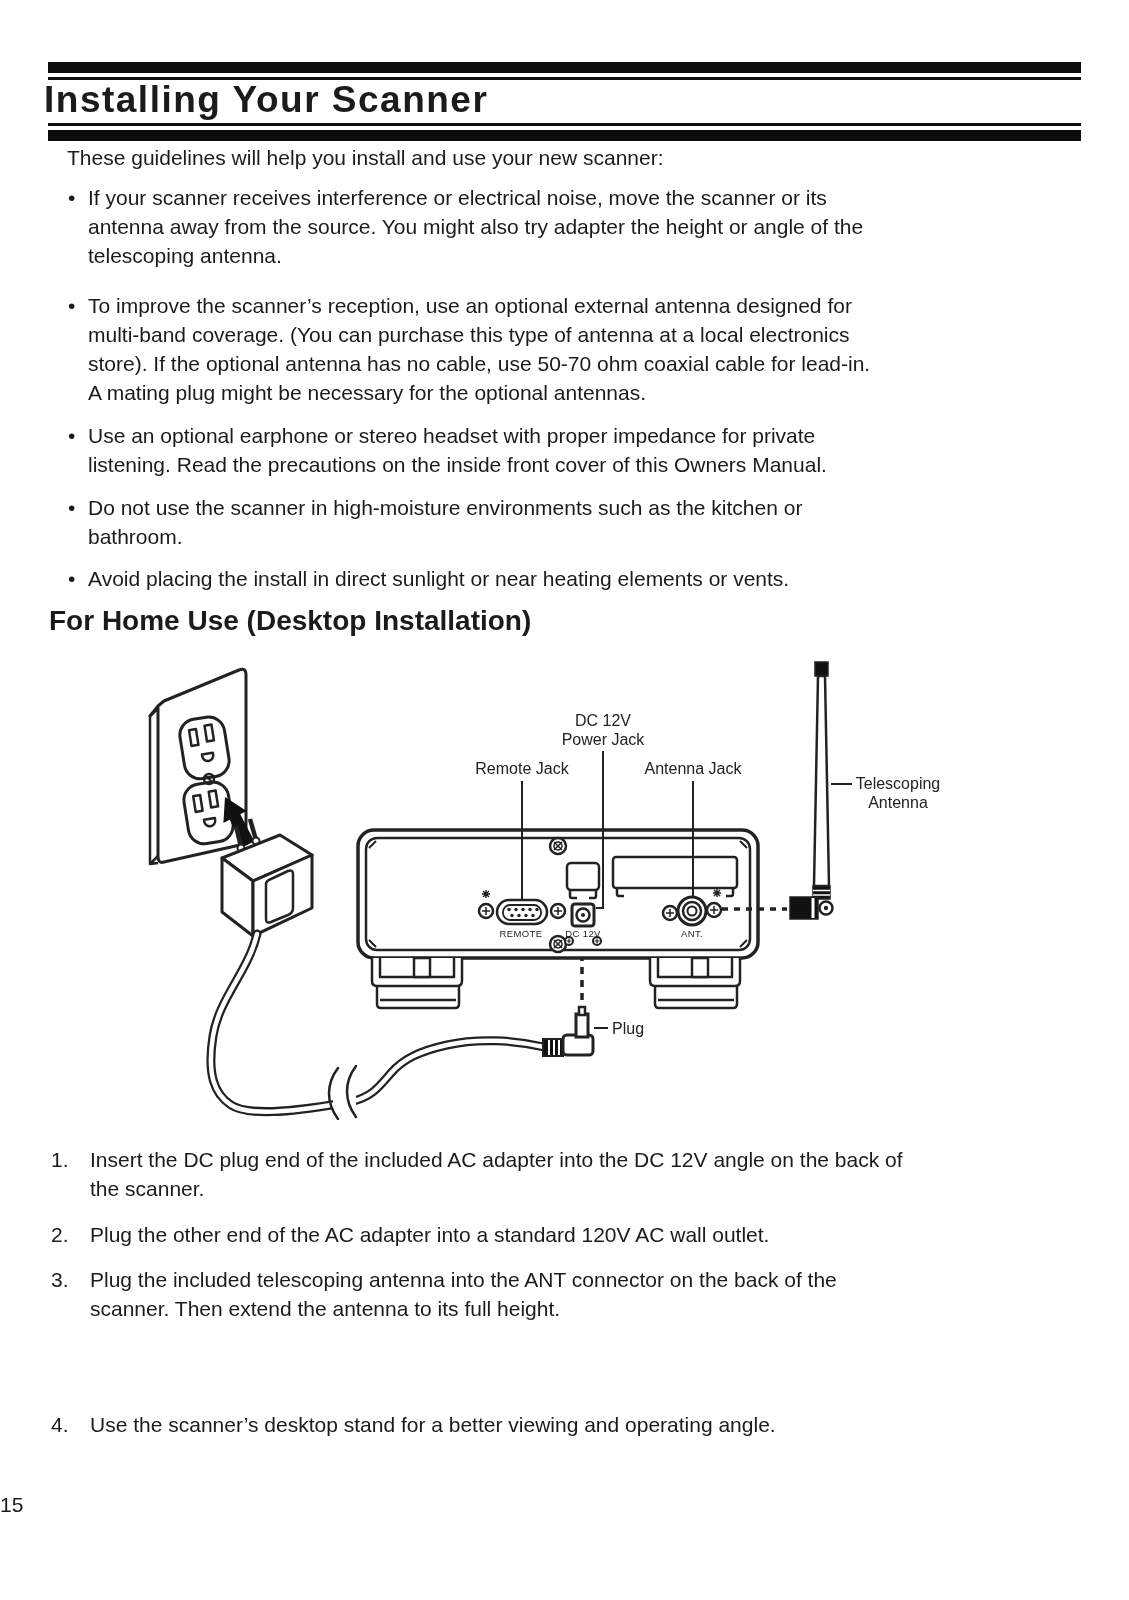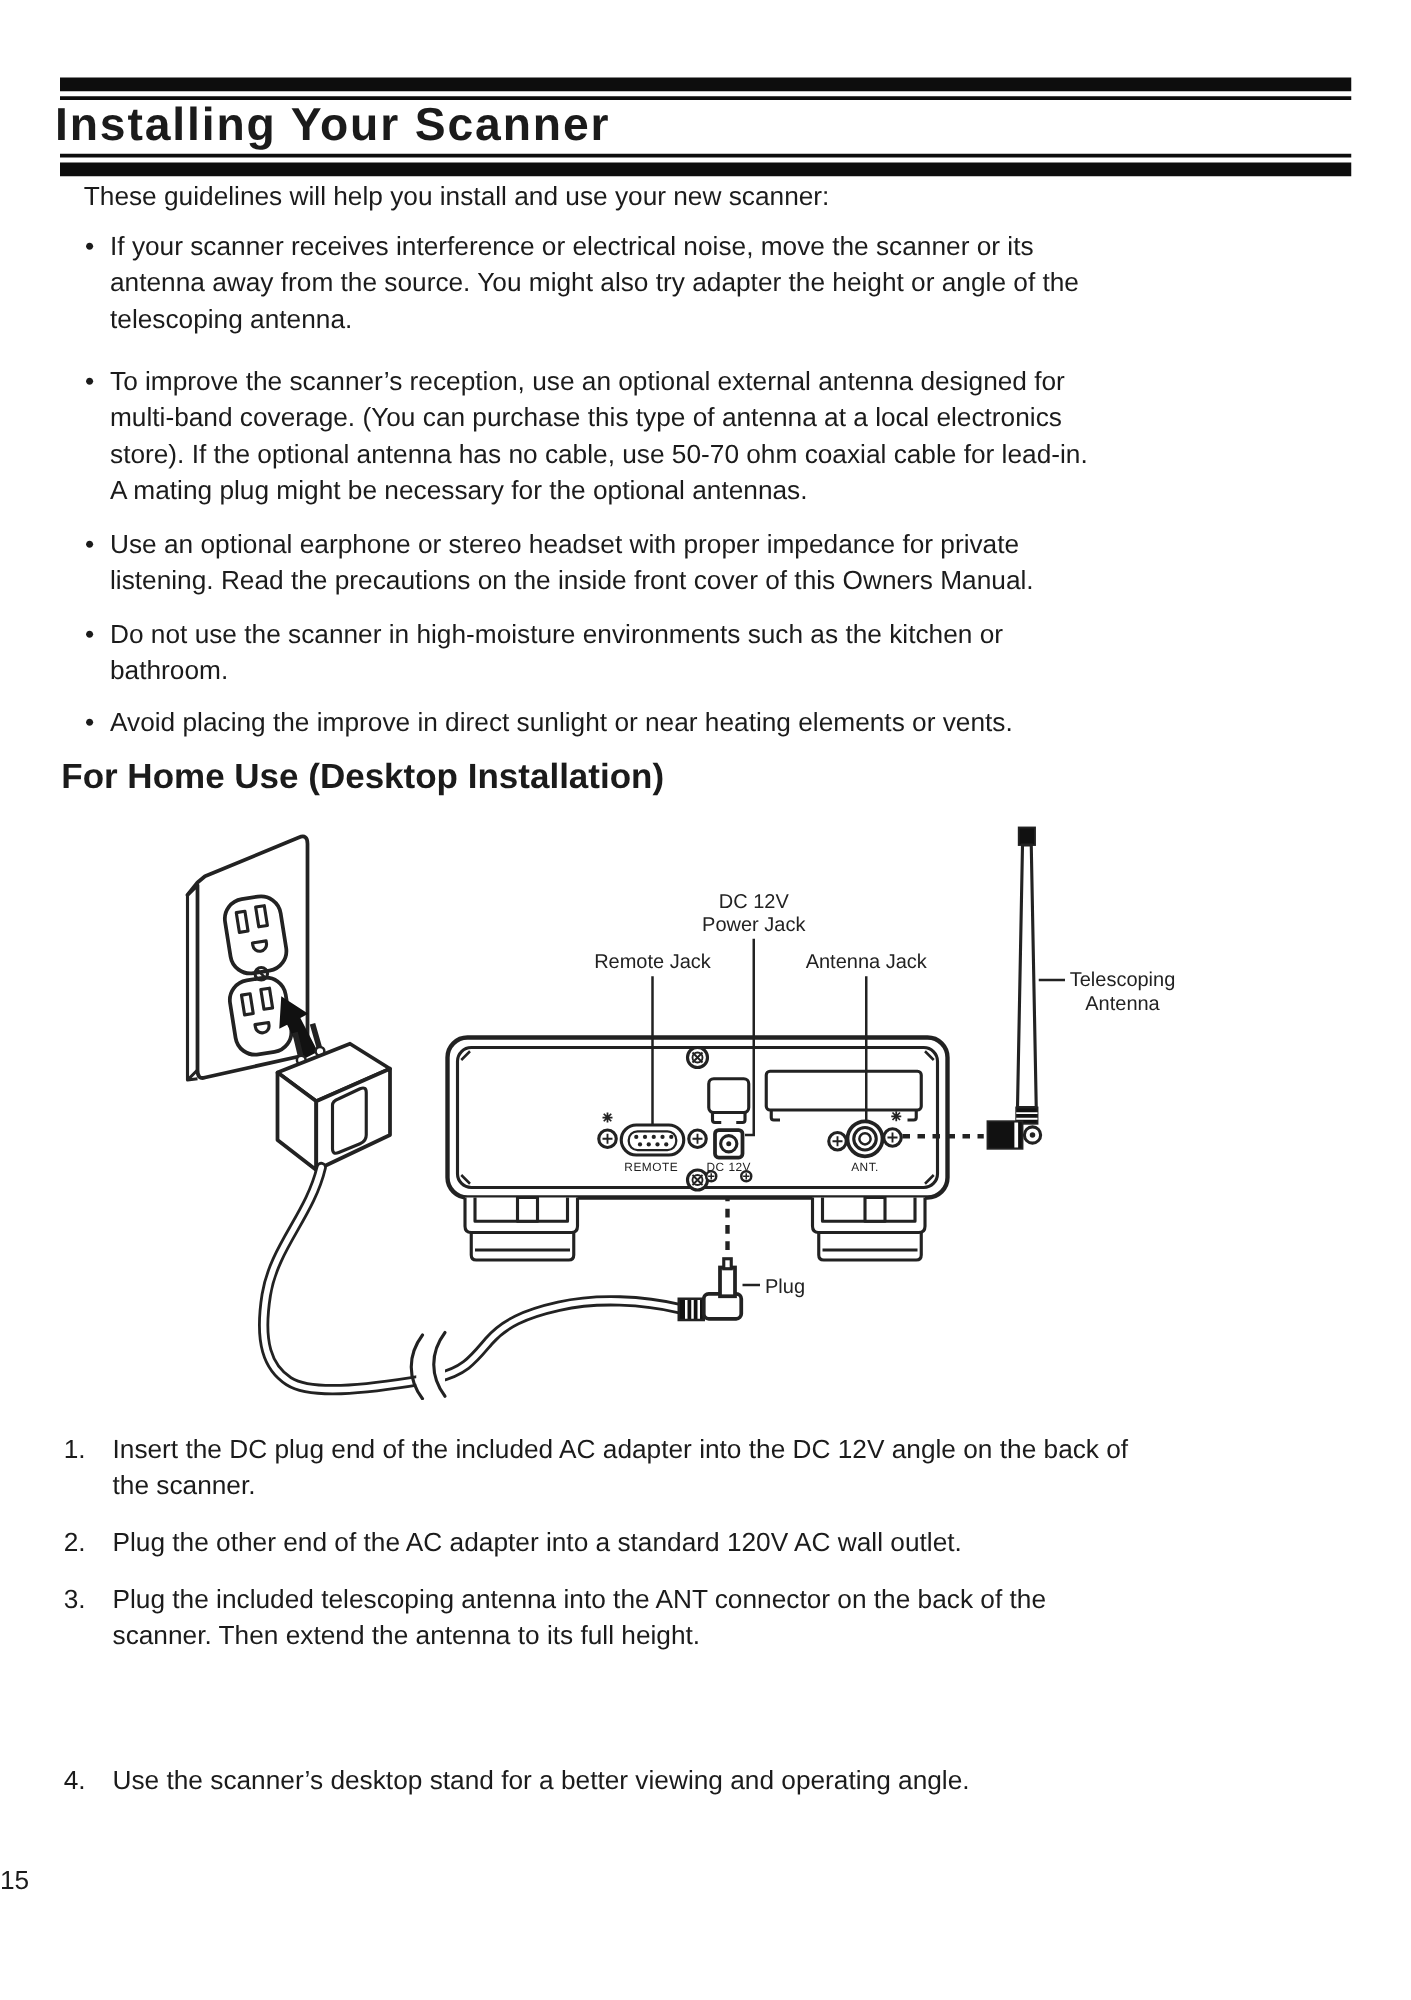--- a/index.html
+++ b/index.html
@@ -61,21 +61,21 @@
     <span class="btext">Use an optional earphone or stereo headset with proper impedance for private
 listening. Read the precautions on the inside front cover of this Owners Manual.</span>
   </div>
   <div class="bullet" style="top:493px">
     <span class="dot">•</span>
     <span class="btext">Do not use the scanner in high-moisture environments such as the kitchen or
 bathroom.</span>
   </div>
   <div class="bullet" style="top:564px">
     <span class="dot">•</span>
-    <span class="btext">Avoid placing the improve in direct sunlight or near heating elements or vents.</span>
+    <span class="btext">Avoid placing the install in direct sunlight or near heating elements or vents.</span>
   </div>
 
   <div class="section-heading">For Home Use (Desktop Installation)</div>
 
   <svg class="abs" style="top:650px;left:0" width="1129" height="470" viewBox="0 0 1129 470">
 
     <g fill="#fff" stroke="#222" stroke-width="3" stroke-linejoin="round">
       <path d="M150,66 L158,56 L164,51 L239,20 Q246,17 246,25 L246,187 Q246,194 240,195 L164,212 Q158,214 158,206 L158,58 Z" fill="#fff"></path>
       <path d="M158,58 L150,66 L150,214 L158,206 M150,214 L158,213" fill="none" stroke-width="2.5"></path>
       <g transform="rotate(-9 204 98)">

